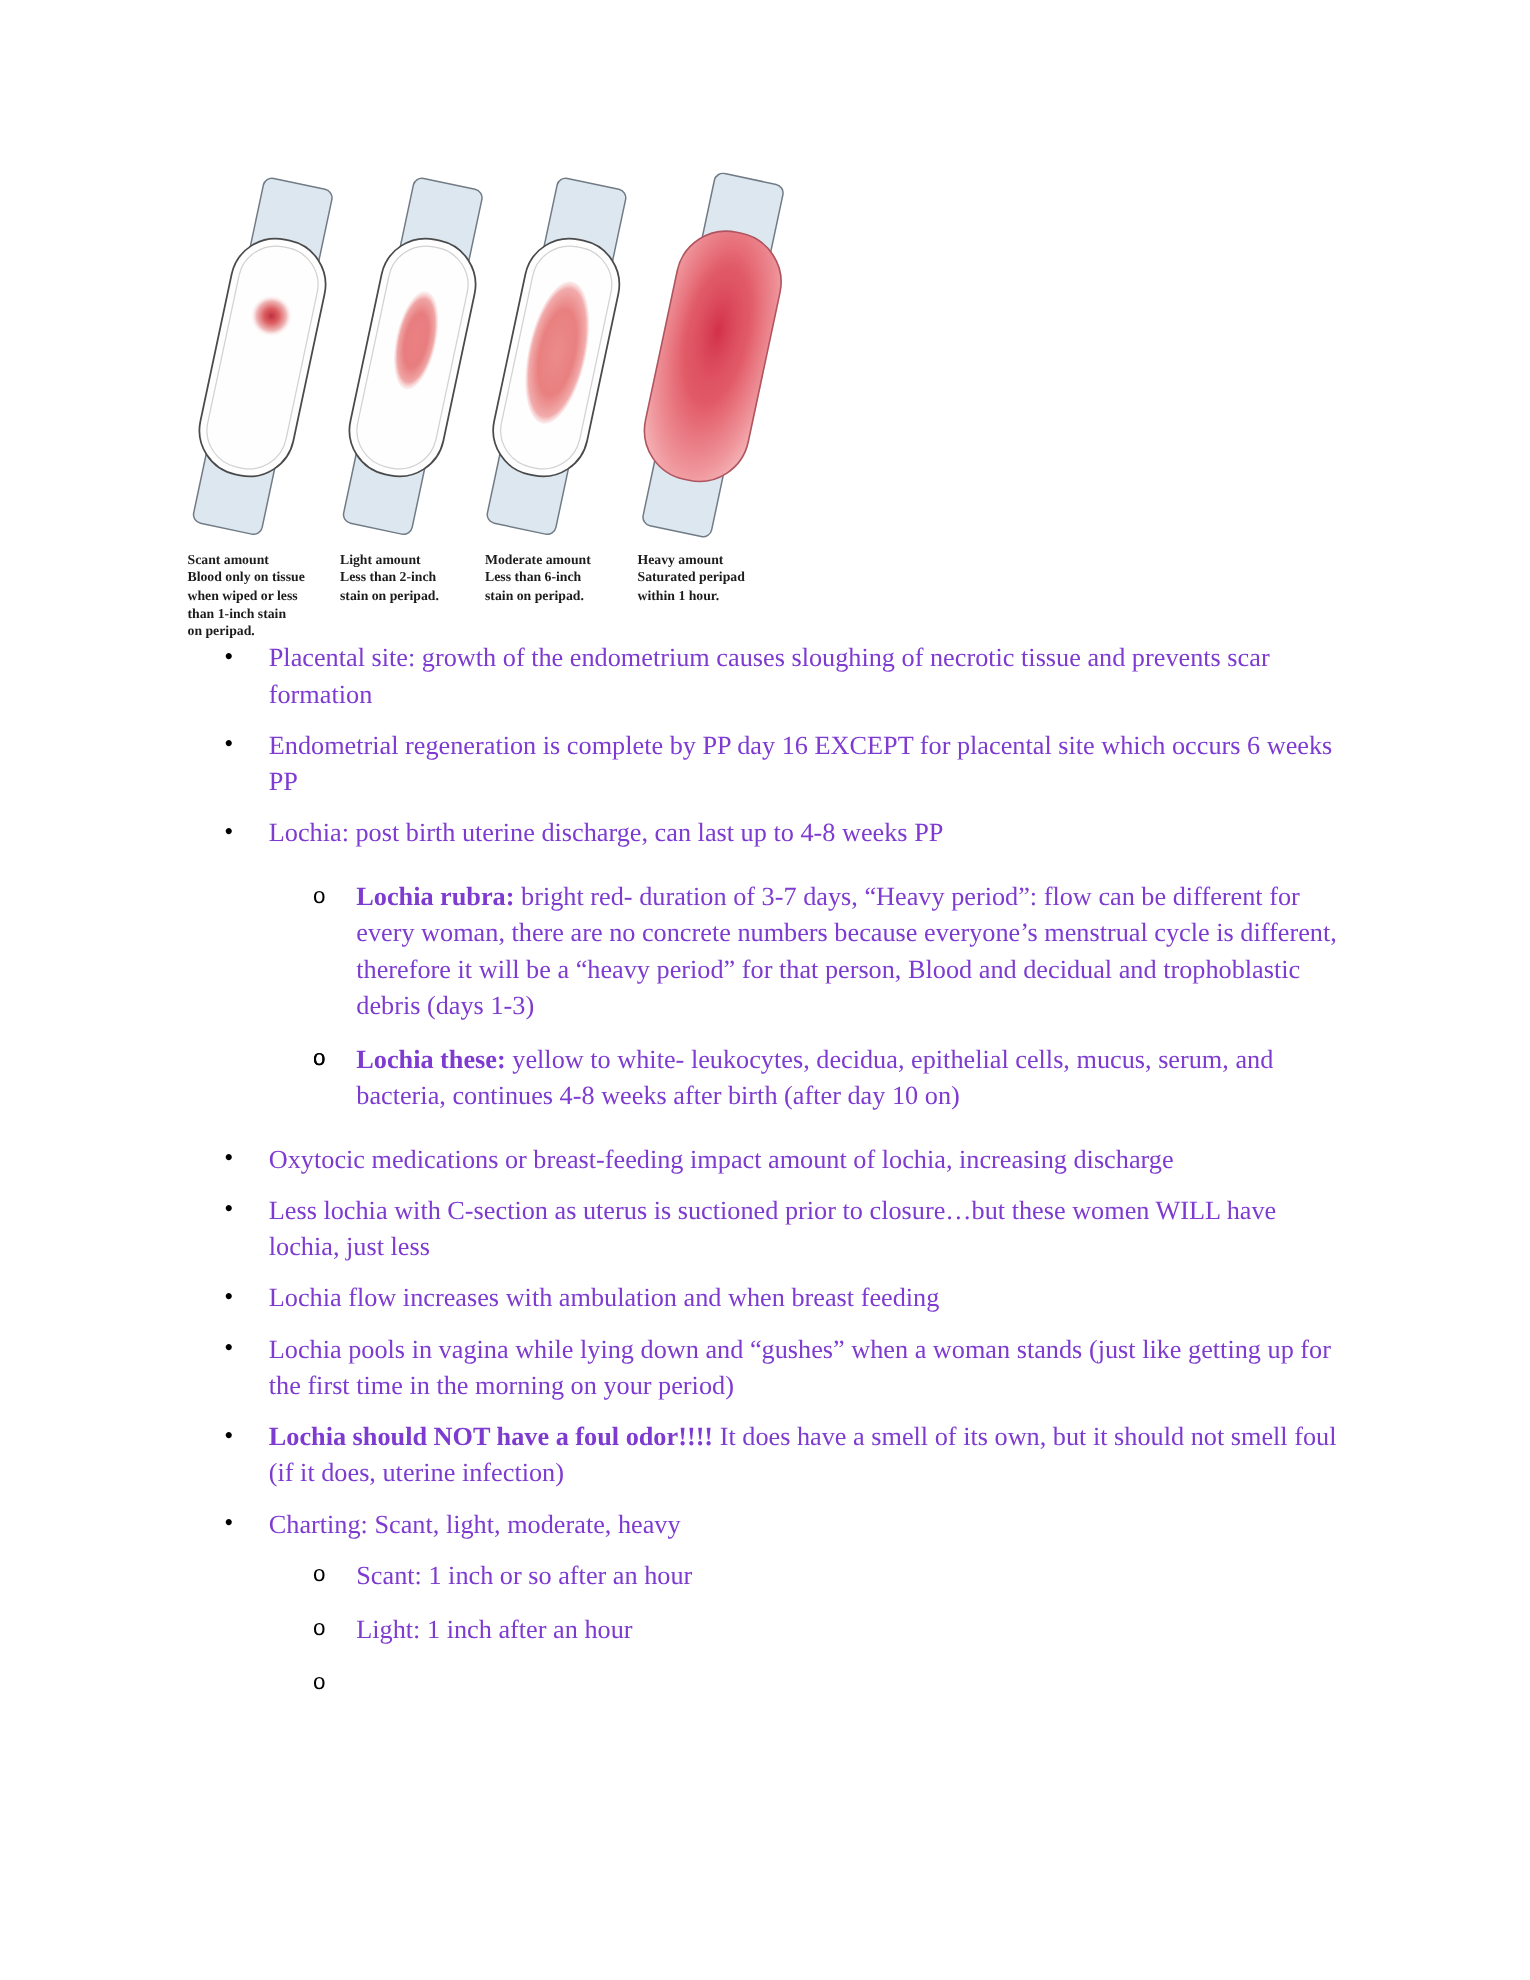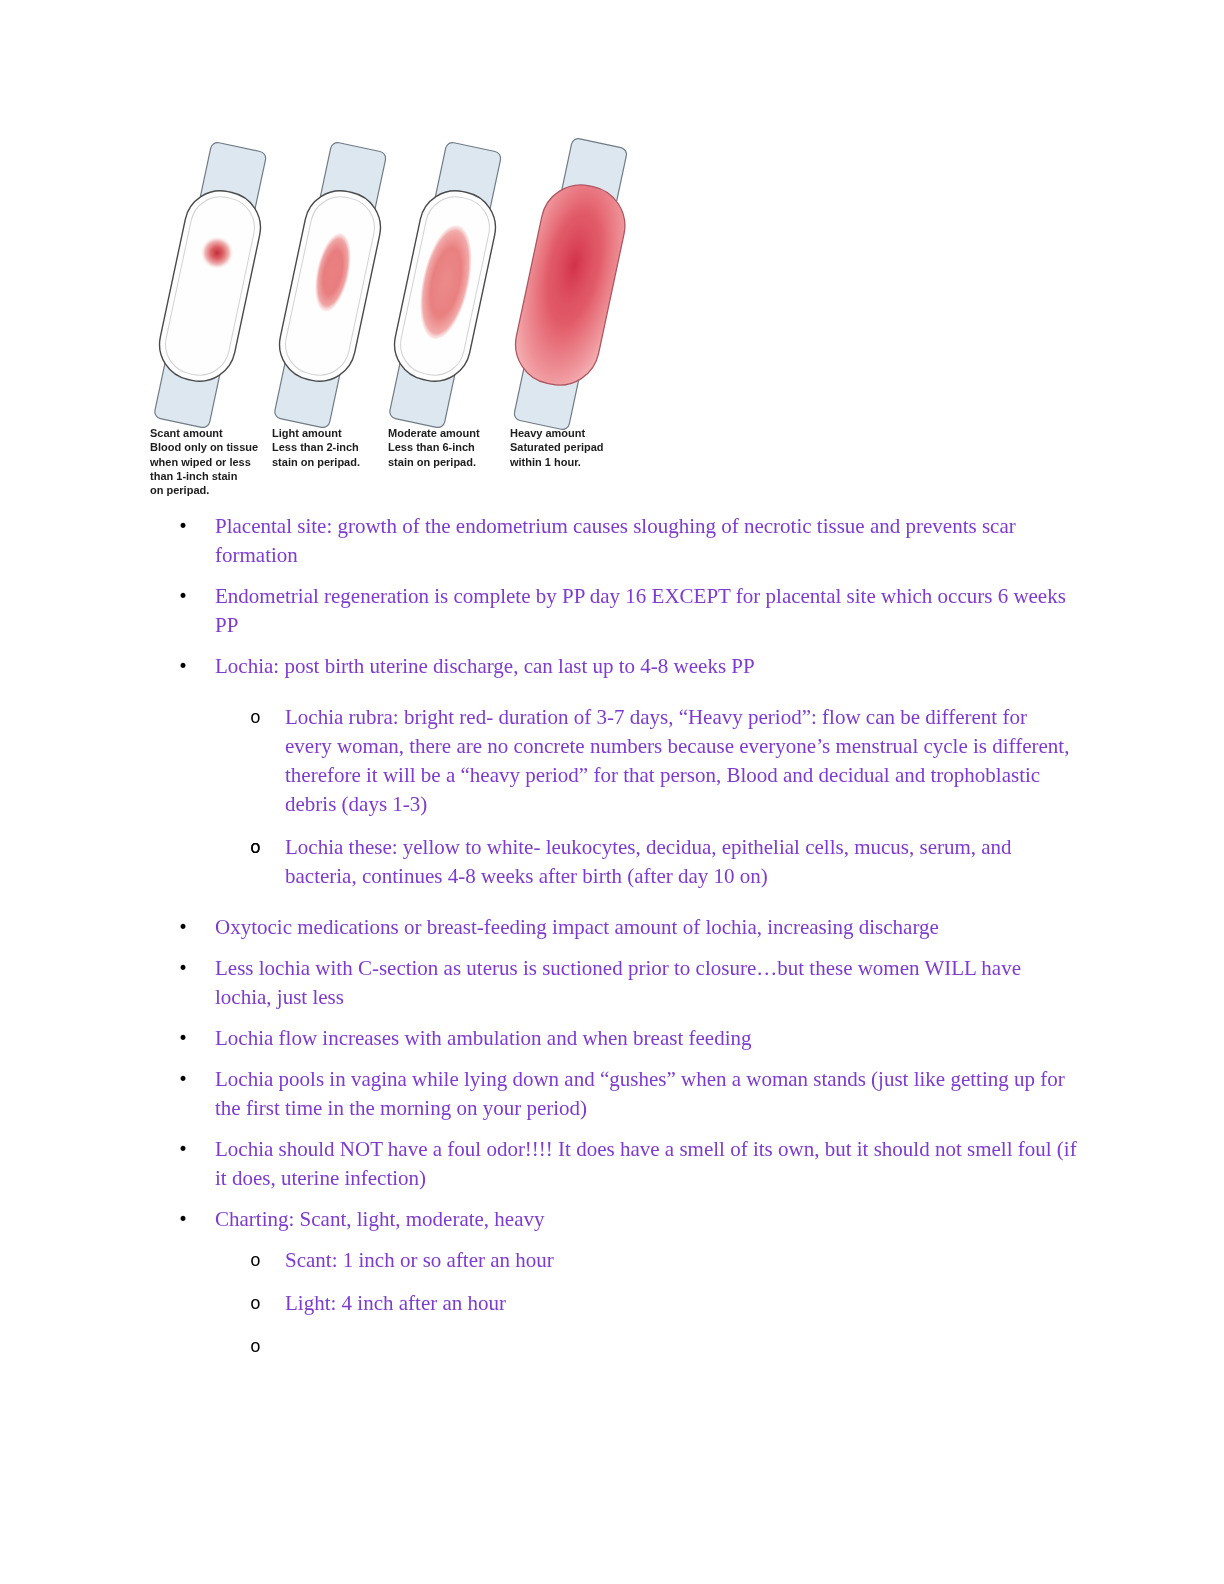--- a/index.html
+++ b/index.html
@@ -18,43 +18,43 @@
     position: absolute;
     top: 138px;
     left: 148px;
     width: 540px;
     height: 365px;
   }
   .pads-svg { position: absolute; top: 0; left: 0; }
   .captions { position: absolute; top: 288px; left: 0; width: 540px; height: 80px; }
   .caption {
     position: absolute;
-    top: 0;
+    top: 15px;
     width: 118px;
-    font-family: Liberation Sans, sans-serif;
+    font-family: Liberation Serif, serif;
     font-size: 11px;
     font-weight: bold;
     color: #1c1c1c;
     line-height: 1.3;
     white-space: pre-line;
   }
 
   
   .content {
     position: absolute;
     top: 512px;
     left: 150px;
     width: 932px;
     font-size: 21px;
     line-height: 29px;
     color: #7e3bd0;
   }
   .item { position: relative; }
   .item .txt { display: block; }
-  .item .bold { font-weight: normal; }
+  .item .bold { font-weight: bold; }
   .l1 { padding-left: 65px; margin-bottom: 12px; }
   .l1 > .marker {
     position: absolute;
     left: 28px;
     top: 0;
     color: #000000;
     font-family: "DejaVu Sans", sans-serif;
     font-size: 17px;
   }
   .l2 { padding-left: 135px; padding-right: 10px; margin-bottom: 14px; }
@@ -218,21 +218,21 @@
       <span class="txt"><b class="bold"></b><span>Charting: Scant, light, moderate, heavy</span></span>
     </div>
 
     <div class="item l2">
       <span class="marker">o</span>
       <span class="txt"><b class="bold"></b><span>Scant: 1 inch or so after an hour</span></span>
     </div>
 
     <div class="item l2">
       <span class="marker">o</span>
-      <span class="txt"><b class="bold"></b><span>Light: 4 inch after an hour</span></span>
+      <span class="txt"><b class="bold"></b><span>Light: 1 inch after an hour</span></span>
     </div>
 
     <div class="item l2">
       <span class="marker">o</span>
     </div>
 
   </div>
 </div>
 
 </body></html>

